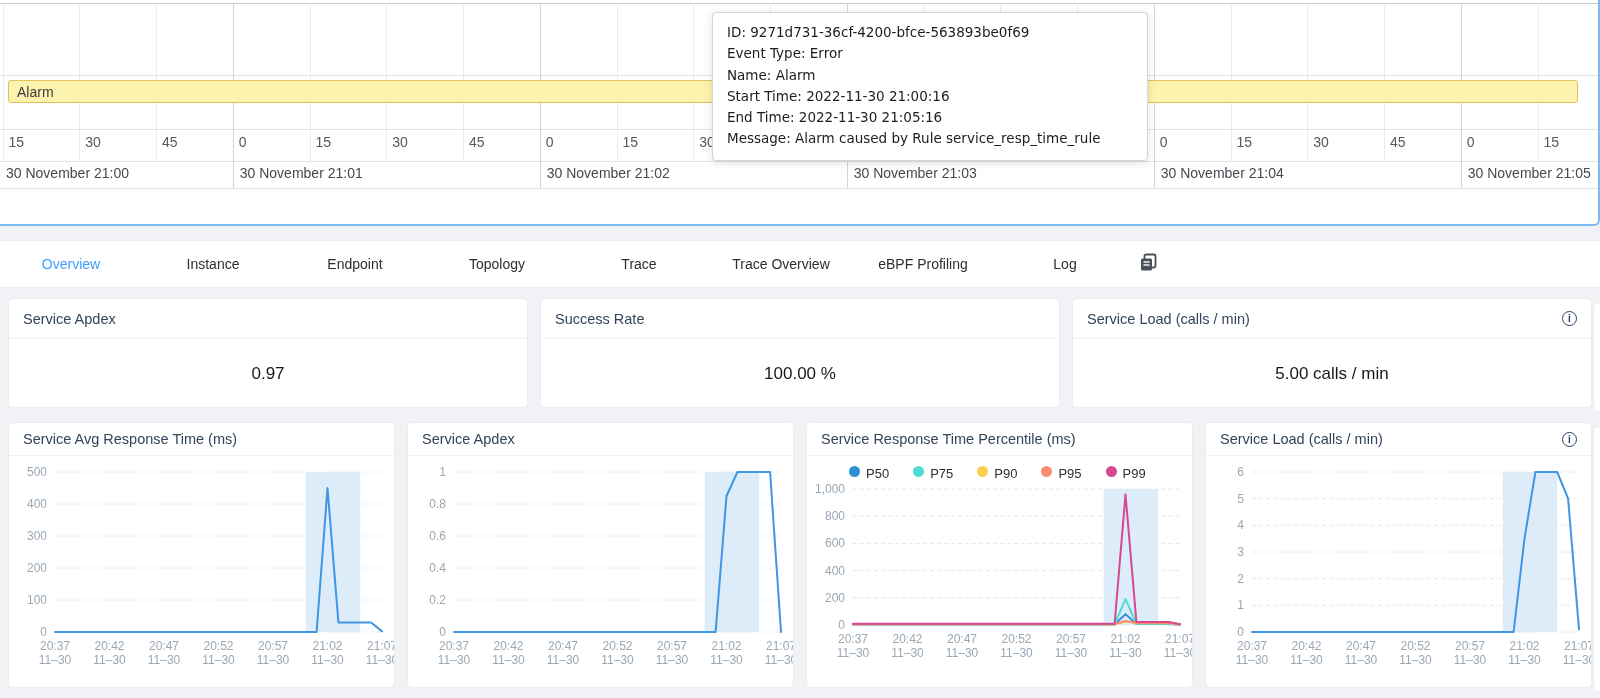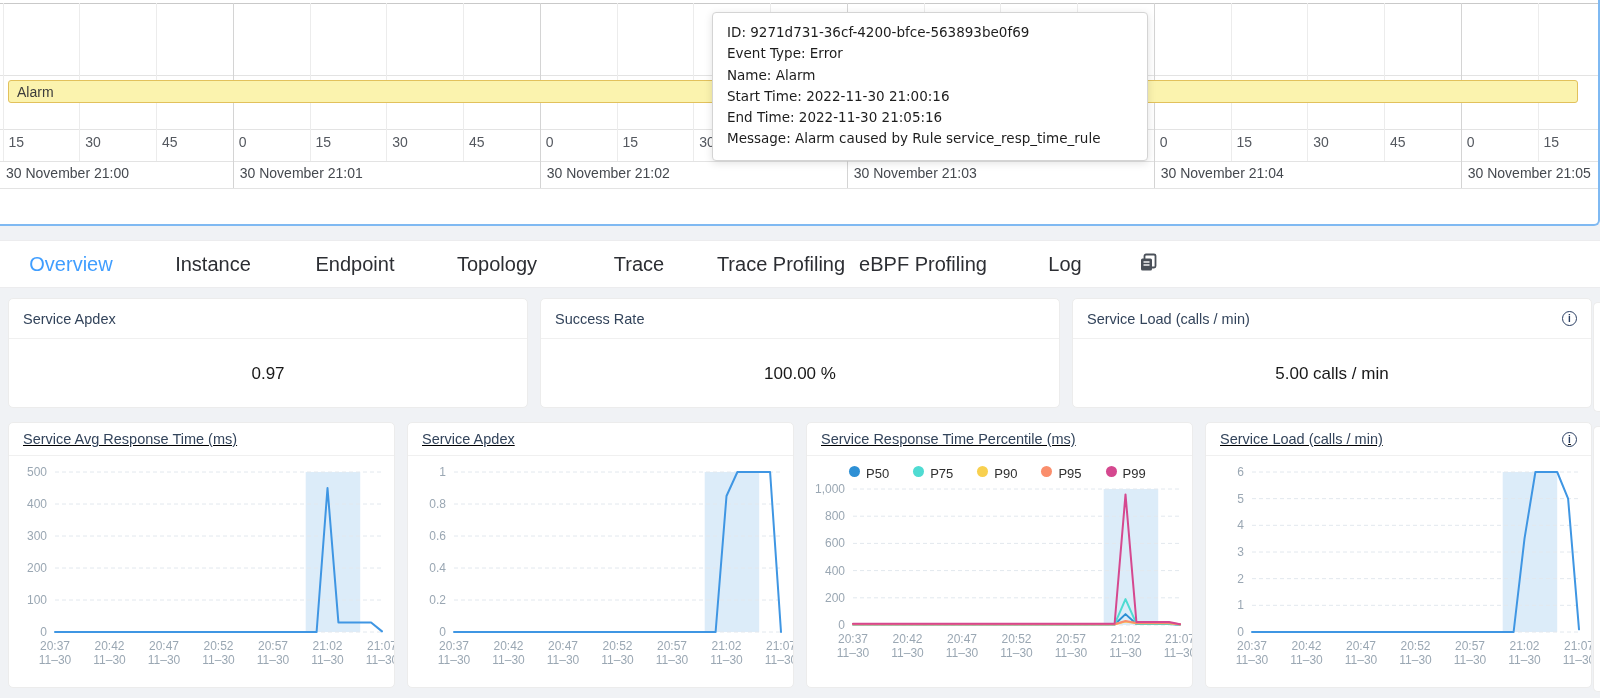--- a/index.html
+++ b/index.html
@@ -18,34 +18,34 @@
     background:#fbf3ae; border:1px solid #e2c15c; border-radius:3px;
     display:flex; align-items:center; padding-left:8px; font-size:14px; color:#3c3c3c; }
   .event-tooltip { position:absolute; left:712px; top:12px; width:436px;
     background:#fff; border:1px solid #d4d4d4; border-radius:4px;
     box-shadow:0 2px 8px rgba(0,0,0,.12); padding:9px 14px 10px 14px; z-index:5;
     font-family:"DejaVu Sans", sans-serif; font-size:13.5px; color:#1d1d1d; line-height:21.3px; }
 
   
   .tabbar { margin-top:14px; height:48px; background:#fff; display:flex; align-items:center;
     border-top:1px solid #ececee; border-bottom:1px solid #ececee; }
-  .tab { width:142px; text-align:center; font-size:20px; color:#2c2e33; cursor:pointer; }
+  .tab { width:142px; text-align:center; font-size:14px; color:#2c2e33; cursor:pointer; }
   .tab.active { color:#409EFF; }
   .tab-icon-btn { margin-left:2px; display:flex; align-items:center; cursor:pointer; }
 
   
   .stat-row { display:flex; gap:12px; margin:10px 8px 0 8px; }
   .chart-row { display:flex; gap:12px; margin:14px 8px 0 8px; }
   .card { background:#fff; border:1px solid #ececec; border-radius:5px; overflow:hidden; }
   .stat-card { flex:1; height:110px; }
   .chart-card { flex:1; height:266px; }
   .card-head { display:flex; align-items:center; justify-content:space-between;
     padding:16px 14px; border-bottom:1px solid #f0f0f0; }
   .stat-card .card-head { height:40px; }
-  .chart-card .card-head { height:20px;text-decoration:underline; }
+  .chart-card .card-head { height:20px; }
   .card-title { font-size:14.5px; color:#33445b; }
   .stat-value { height:69px; display:flex; align-items:center; justify-content:center;
     font-size:17px; color:#181818; }
   .info-icon { width:15px; height:15px; border:1.4px solid #2b3f63; border-radius:50%;
     color:#2b3f63; font-size:10px; font-style:normal; display:inline-flex;
     align-items:center; justify-content:center; cursor:pointer; font-weight:bold; }
   .chart-body { position:relative; }
   .chart-legend { display:flex; gap:24px; padding:10px 0 0 42px; font-size:13px; color:#2f2f2f;
     align-items:center; }
   .chart-legend .dot { width:11px; height:11px; border-radius:50%; display:inline-block; margin-right:6px; }
@@ -124,21 +124,21 @@
     <div>Message: Alarm caused by Rule service_resp_time_rule</div>
   </div>
 </div>
 
 <div class="tabbar">
   <div class="tab active">Overview</div>
   <div class="tab">Instance</div>
   <div class="tab">Endpoint</div>
   <div class="tab">Topology</div>
   <div class="tab">Trace</div>
-  <div class="tab">Trace Profiling</div>
+  <div class="tab">Trace Overview</div>
   <div class="tab">eBPF Profiling</div>
   <div class="tab">Log</div>
   <div class="tab-icon-btn">
     <span>
       <svg width="21" height="21" viewBox="0 0 21 21">
         <rect x="6.5" y="2.5" width="11" height="13" rx="1.5" fill="none" stroke="#4a5059" stroke-width="1.8"></rect>
         <rect x="3" y="6.5" width="11" height="12" rx="1.5" fill="#4a5059"></rect>
         <line x1="5.5" y1="10" x2="11.5" y2="10" stroke="#fff" stroke-width="1.4"></line>
         <line x1="5.5" y1="13" x2="11.5" y2="13" stroke="#fff" stroke-width="1.4"></line>
       </svg>

